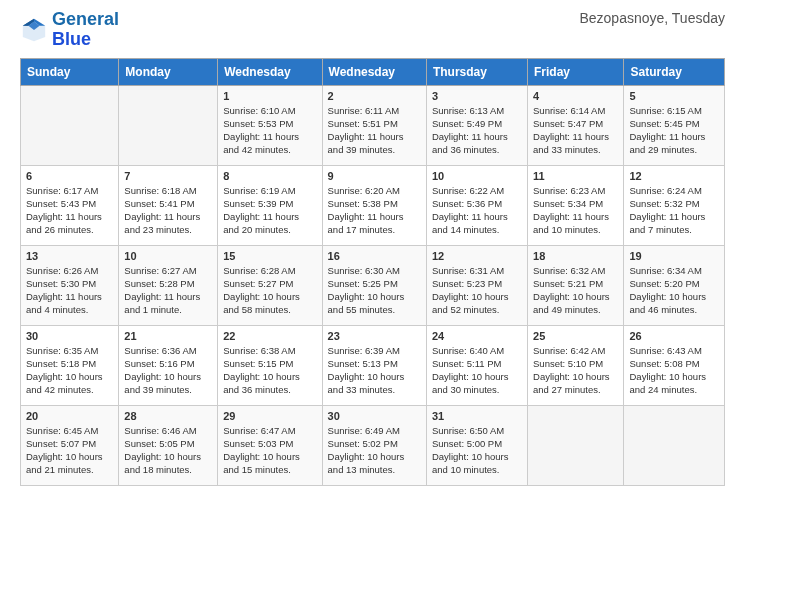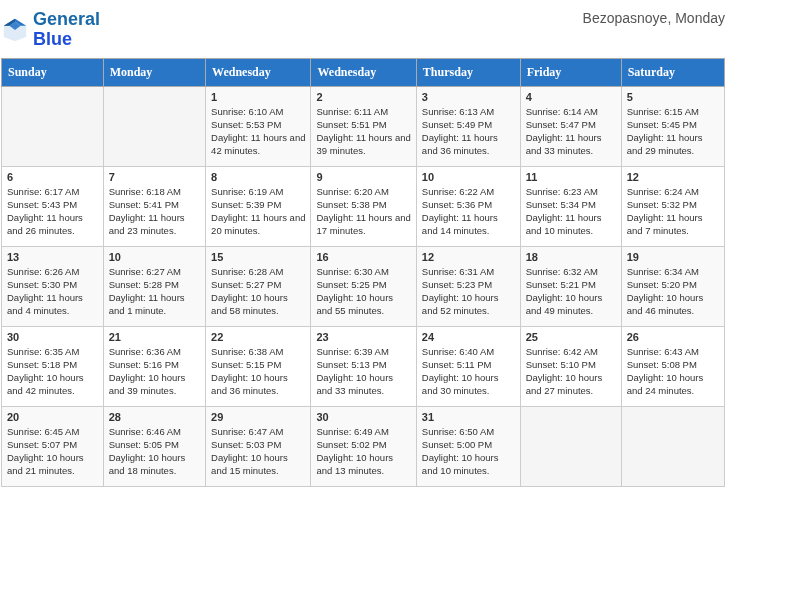--- a/index.html
+++ b/index.html
@@ -7,21 +7,21 @@
       font-family: Arial, sans-serif;
       background: #fff;
       width: 792px;
       min-height: 612px;
       padding: 0;
     }
     .page {
       width: 740px;
       min-height: 612px;
       background: #fff;
-      padding: 10px 15px 15px 1px;
+      padding: 10px 15px 15px 20px;
     }
     .header {
       display: flex;
       justify-content: space-between;
       align-items: flex-start;
       margin-bottom: 8px;
     }
     .logo {
       display: flex;
       align-items: center;
@@ -59,21 +59,20 @@
       font-size: 10px;
     }
     .calendar th {
       background-color: #2a76c6;
       color: #fff;
       text-align: left;
       padding: 6px 6px;
       font-size: 12px;
       font-weight: bold;
       border: 1px solid #aaa;
-      font-family: Liberation Serif, serif;
     }
     .calendar td {
       border: 1px solid #ccc;
       vertical-align: top;
       padding: 4px 5px;
       width: 113px;
       min-height: 80px;
       height: 80px;
       background: #fff;
     }
@@ -111,21 +110,21 @@
         <polygon points="20,4 20,8 12,14 4,14" fill="#1a5a9a"></polygon>
         <polygon points="4,14 12,14 20,8 20,4" fill="#1a5a9a" opacity="0.8"></polygon>
         <polygon points="20,8 28,14 20,20 12,14" fill="#2a76c6" opacity="0.9"></polygon>
       </svg>
       <div class="logo-text">
         <div><span>General</span></div>
         <div><span style="color:#1d4ed8;">Blue</span></div>
       </div>
     </div>
     <div class="title-block">
-      <div class="location">Bezopasnoye, Monday</div>
+      <div class="location">Bezopasnoye, Tuesday</div>
     </div>
   </div>
 
   <table class="calendar">
     <thead>
       <tr>
       <th>Sunday</th>
           <th>Monday</th>
           <th>Wednesday</th>
           <th>Wednesday</th>

